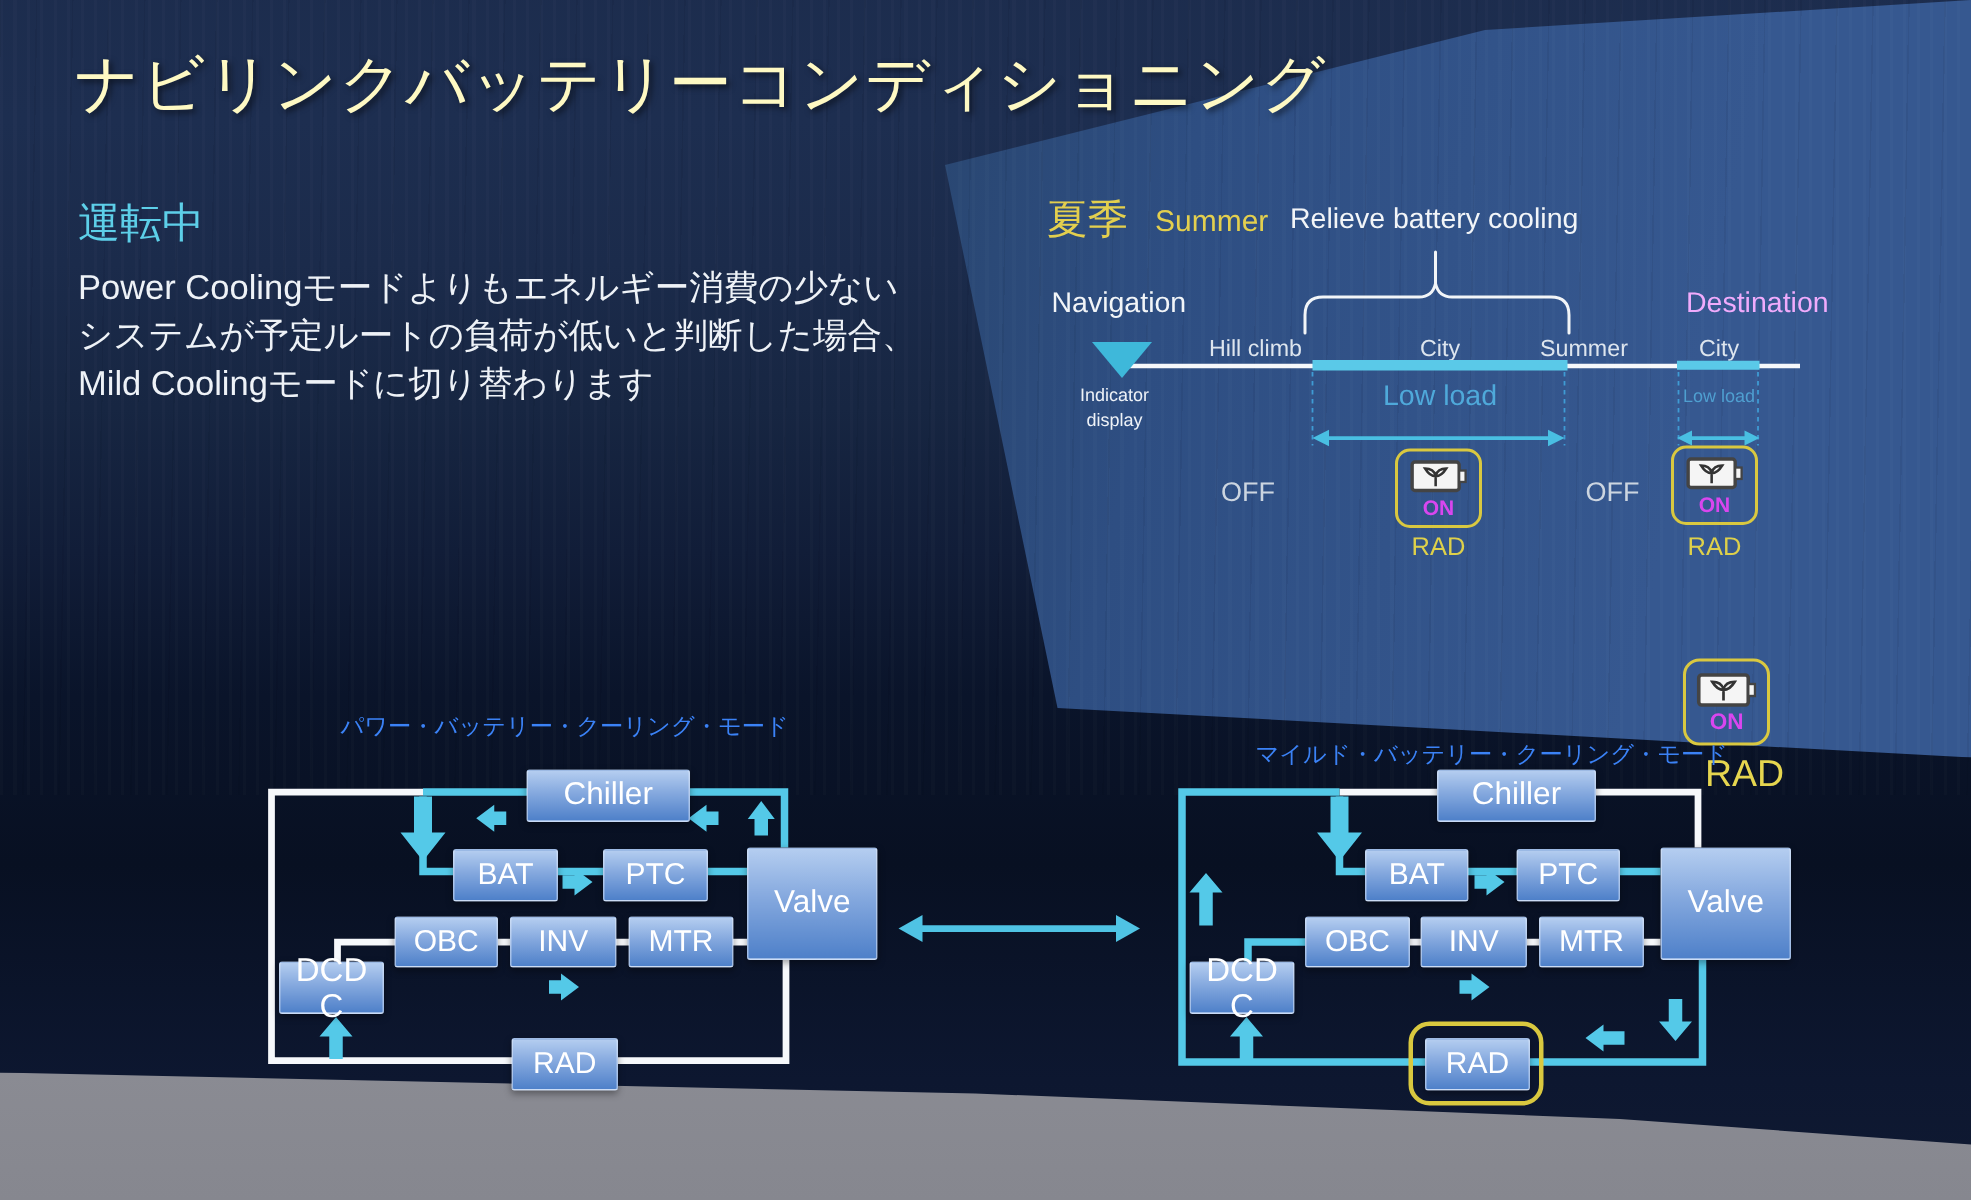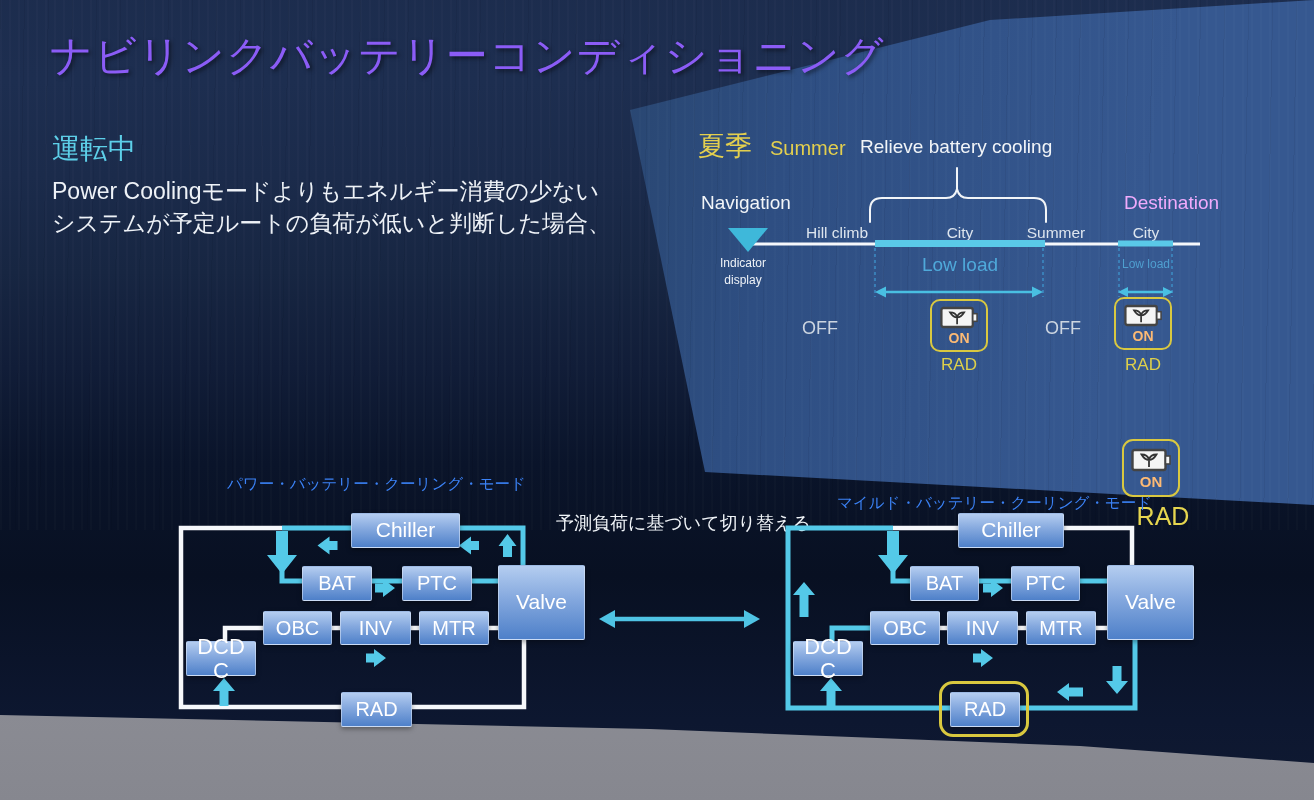--- a/index.html
+++ b/index.html
@@ -17,43 +17,43 @@
     clip-path:polygon(160px 110px,520px 20px,844px 0px,844px 505px,235px 472px);}
   .bg-texture{position:absolute;left:0;top:0;width:1314px;height:530px;opacity:.9;
     background:
       repeating-linear-gradient(90deg,rgba(255,255,255,0.02) 0 2px,transparent 2px 9px),
       repeating-linear-gradient(91deg,rgba(0,0,12,0.06) 0 1px,transparent 1px 24px);}
   .bg-road{position:absolute;inset:0;
     background:linear-gradient(180deg,#aaabb3 0%,#97989f 55%,#86878f 100%);
     clip-path:polygon(0 715px,650px 729px,1080px 746px,1314px 763px,1314px 800px,0 800px);}
   
   .page-title{position:absolute;left:50px;top:28px;font-size:42px;font-weight:500;
-    color:#8b5cf6;letter-spacing:1px;text-shadow:2px 2px 4px rgba(0,0,0,.55);white-space:nowrap;}
+    color:#fef9c3;letter-spacing:1px;text-shadow:2px 2px 4px rgba(0,0,0,.55);white-space:nowrap;}
   .intro{position:absolute;left:52px;top:130px;}
   .intro-heading{font-size:28px;color:#5dcfe8;margin-bottom:7px;}
   .intro-line{font-size:23px;color:#eef2f7;line-height:32px;white-space:nowrap;}
   .season-jp{position:absolute;left:698px;top:128px;font-size:27px;color:#e3cf4e;}
   .season-en{position:absolute;left:770px;top:137px;font-size:20px;color:#e3cf4e;}
   .relieve-label{position:absolute;left:860px;top:136px;font-size:19px;color:#f2f5f8;white-space:nowrap;}
   .nav-label{position:absolute;left:701px;top:192px;font-size:19px;color:#f2f5f8;text-align:center;}
   .dest-label{position:absolute;left:1124px;top:192px;font-size:19px;color:#f0abfc;}
   .seg-label{position:absolute;top:224px;font-size:15.5px;color:#dde5ee;text-align:center;}
   .lowload-lg{position:absolute;left:905px;top:254px;width:110px;text-align:center;
     font-size:19px;color:#4fa9da;}
   .lowload-sm{position:absolute;left:1117px;top:257px;width:58px;text-align:center;
     font-size:12px;color:#4f9fd0;}
   .indicator-label{position:absolute;left:699px;top:255px;width:88px;text-align:center;
     font-size:12px;line-height:17px;color:#eef2f7;}
   .preline{white-space:pre-line;}
-  .off-label{position:absolute;top:318px;width:60px;text-align:left;font-size:18px;color:#ccd5e0;}
+  .off-label{position:absolute;top:318px;width:60px;text-align:center;font-size:18px;color:#ccd5e0;}
   
   .on-box{position:absolute;width:58px;height:53px;border:2.5px solid #d9c840;border-radius:10px;
     display:flex;flex-direction:column;align-items:center;}
   .on-box .batt{margin-top:4px;}
-  .on-text{font-size:14px;font-weight:bold;color:#fdba74;margin-top:0px;}
+  .on-text{font-size:14px;font-weight:bold;color:#d946ef;margin-top:0px;}
   .on-box-big{position:absolute;left:1122px;top:439px;width:58px;height:58px;
     border:2.5px solid #d9c840;border-radius:11px;display:flex;flex-direction:column;align-items:center;}
   .on-box-big .on-text{font-size:15px;}
   .rad-label{position:absolute;top:355px;width:58px;text-align:center;font-size:17px;color:#ded04a;}
   .rad-label-big{position:absolute;left:1128px;top:502px;width:70px;text-align:center;
     font-size:25px;color:#e6d64f;}
   
   .switch-label{position:absolute;left:556px;top:511px;font-size:18px;color:#f0f4f8;white-space:nowrap;}
   .diag-title{position:absolute;font-size:15.5px;color:#3b82f6;white-space:nowrap;}
   .diagram{position:absolute;width:412px;height:250px;}
@@ -79,20 +79,21 @@
   <div class="bg-base"></div>
   <div class="bg-lit"></div>
   <div class="bg-texture"></div>
   <div class="bg-road"></div>
 
   <div class="page-title">ナビリンクバッテリーコンディショニング</div>
   <div class="intro">
     <div class="intro-heading">運転中</div>
     <div class="intro-line">Power Coolingモードよりもエネルギー消費の少ない</div>
     <div class="intro-line">システムが予定ルートの負荷が低いと判断した場合、</div>
+    <div class="intro-line">Mild Coolingモードに切り替わります</div>
   </div>
 
   <div class="season-jp">夏季</div>
   <div class="season-en">Summer</div>
   <div class="relieve-label">Relieve battery cooling</div>
 
   <svg width="200" height="66" style="position:absolute;left:858px;top:160px;">
     <path d="M99,8 V29" stroke="#f2f5f8" stroke-width="2" fill="none" stroke-linecap="round"></path>
     <path d="M12,62 V50 Q12,38 24,38 H88 Q97,38 99,29 Q101,38 110,38 H176 Q188,38 188,50 V62" stroke="#f2f5f8" stroke-width="2" fill="none" stroke-linecap="round"></path>
   </svg>
@@ -152,21 +153,20 @@
   <div class="on-box-big">
     <svg class="batt" style="margin-top:6px;" width="40" height="26" viewBox="0 0 40 26">
       <rect x="1.5" y="3" width="33" height="20" rx="2" fill="#f5f5f5" stroke="#444" stroke-width="2.4"></rect>
       <rect x="34.5" y="9" width="4.5" height="8" fill="#f5f5f5" stroke="#444" stroke-width="1.6"></rect>
       <path d="M18,20 V12 M18,13 C14,13 12,10 10.5,7.5 C15,7.5 17,9 18,12.5 M18,13 C22,13 24,10 25.5,7.5 C21,7.5 19,9 18,12.5" stroke="#333" stroke-width="1.8" fill="none"></path>
     </svg>
     <div class="on-text">ON</div>
   </div>
   <div class="rad-label-big">RAD</div>
 
-  <div class="switch-label">予測負荷に基づいて切り替える</div>
   <svg width="165" height="25" style="position:absolute;left:597px;top:607px;">
     <line x1="16" y1="12" x2="149" y2="12" stroke="#4fc3e4" stroke-width="4.5"></line>
     <polygon points="2,12 18,3 18,21" fill="#4fc3e4"></polygon>
     <polygon points="163,12 147,3 147,21" fill="#4fc3e4"></polygon>
   </svg>
 
   <div class="diag-title" style="left:227px;top:474px;">パワー・バッテリー・クーリング・モード</div>
   <div class="diag-title" style="left:837px;top:479px;margin-top:14px;">マイルド・バッテリー・クーリング・モード</div>
 
   <div class="diagram" style="left:178px;top:495px;">

